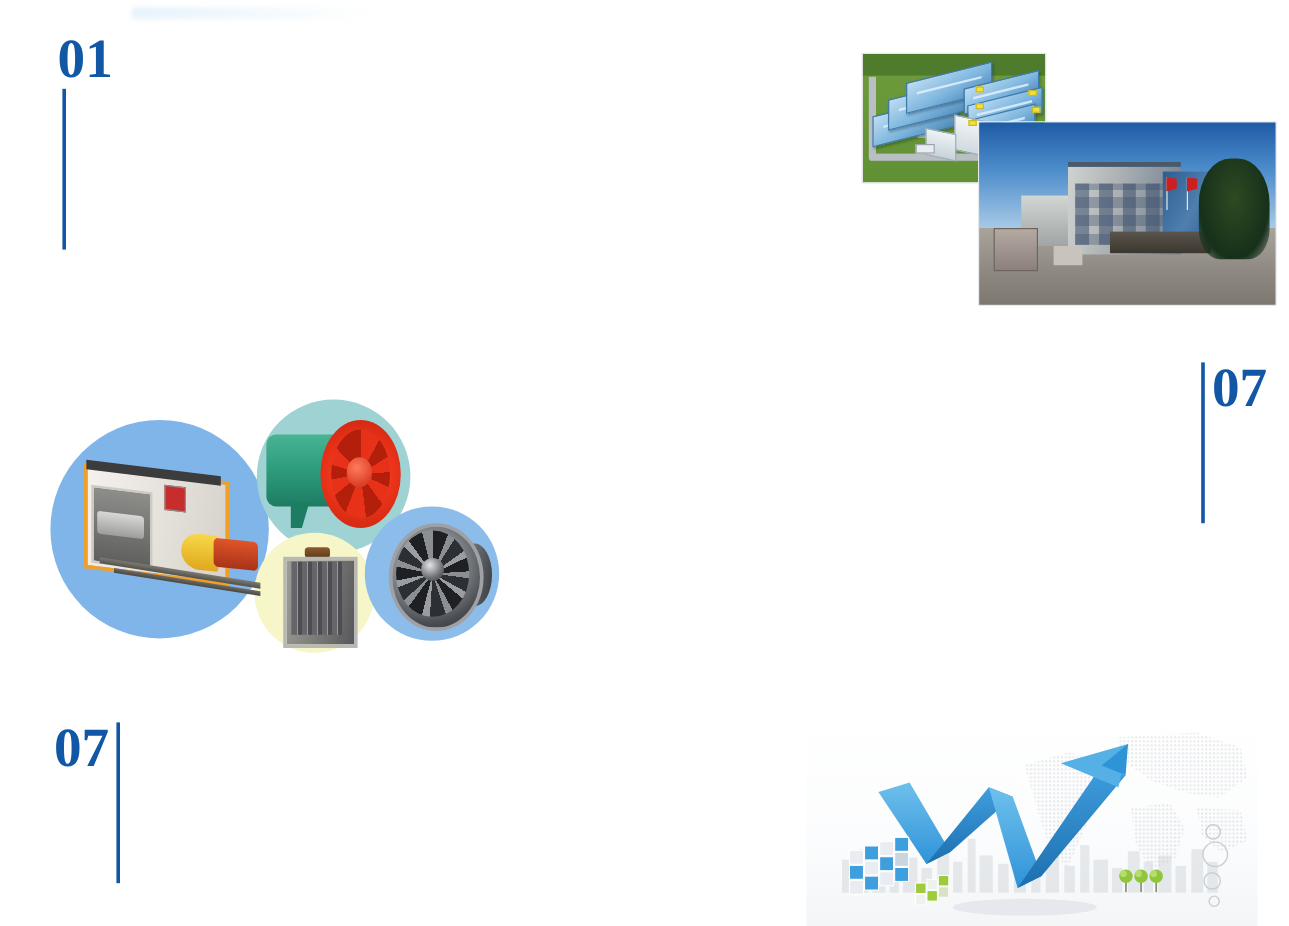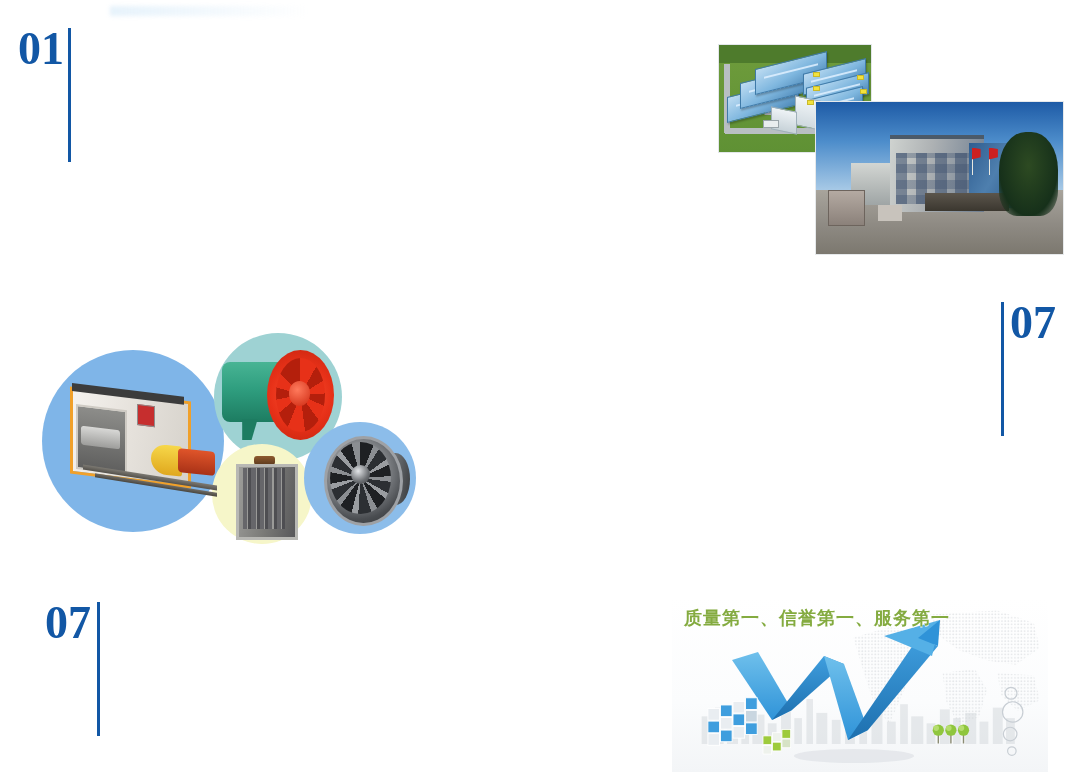--- a/index.html
+++ b/index.html
@@ -27,21 +27,21 @@
     font-size: 46px;
     line-height: 46px;
     color: #1257a5;
     letter-spacing: 0px;
   }
   .marker-rule {
     width: 3px;
     background: #1257a5;
   }
 
-  #marker-01 { left: 18px; top: 26px; }
+  #marker-01 { left: 48px; top: 26px; flex-direction: column; }
   #marker-01 .marker-rule { height: 134px; margin-left: 4px; margin-top: 2px; }
 
   #marker-02 { left: 1001px; top: 300px; }
   #marker-02 .marker-rule { height: 134px; margin-right: 6px; margin-top: 2px; }
 
   #marker-03 { left: 45px; top: 600px; }
   #marker-03 .marker-rule { height: 134px; margin-left: 6px; margin-top: 2px; }
 
   
   .img-block {
@@ -591,14 +591,13 @@
 
   <svg class="gb-bubbles" viewBox="0 0 40 90">
     <g fill="none" stroke="#c8ced4" stroke-width="1.4">
       <circle cx="20" cy="10" r="7"></circle>
       <circle cx="22" cy="32" r="12"></circle>
       <circle cx="19" cy="58" r="8"></circle>
       <circle cx="21" cy="78" r="5"></circle>
     </g>
   </svg>
 
-  <div class="gb-slogan">质量第一、信誉第一、服务第一</div>
 </div>
 
 </body></html>

